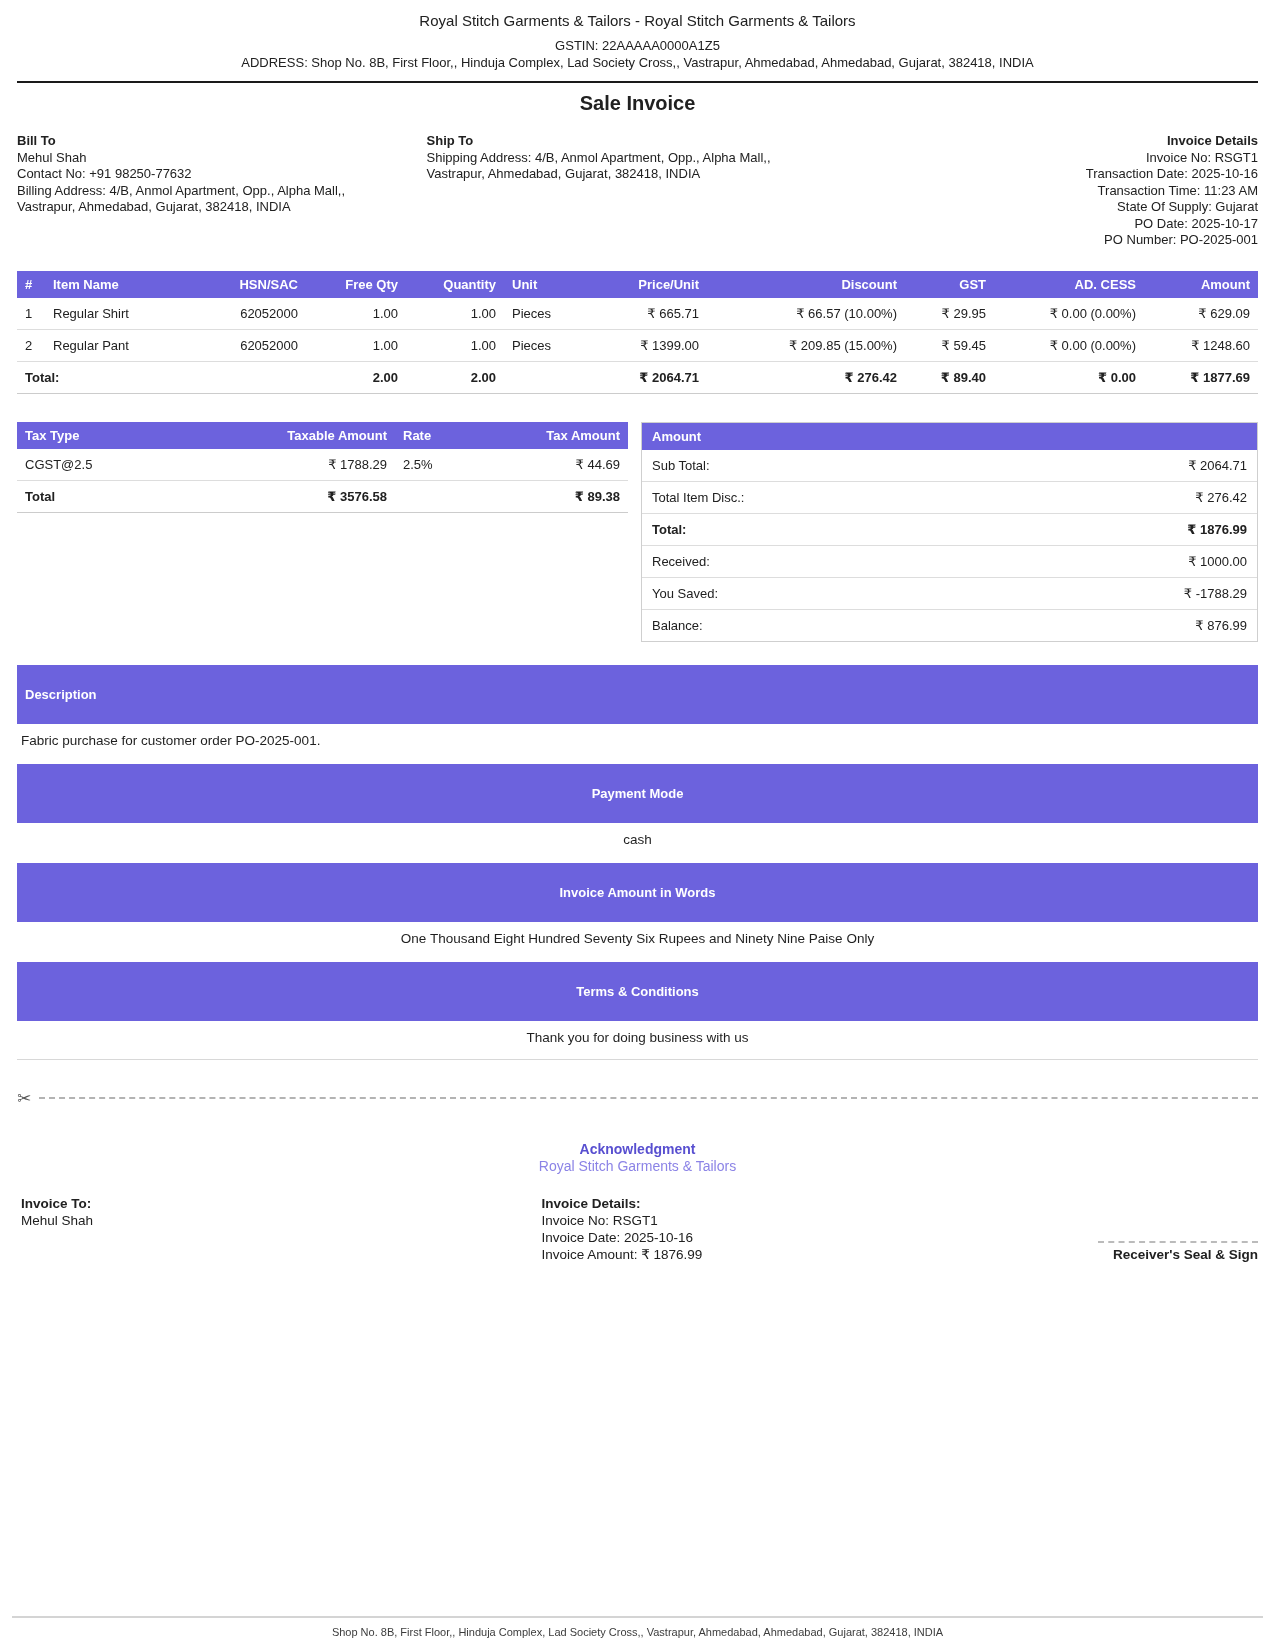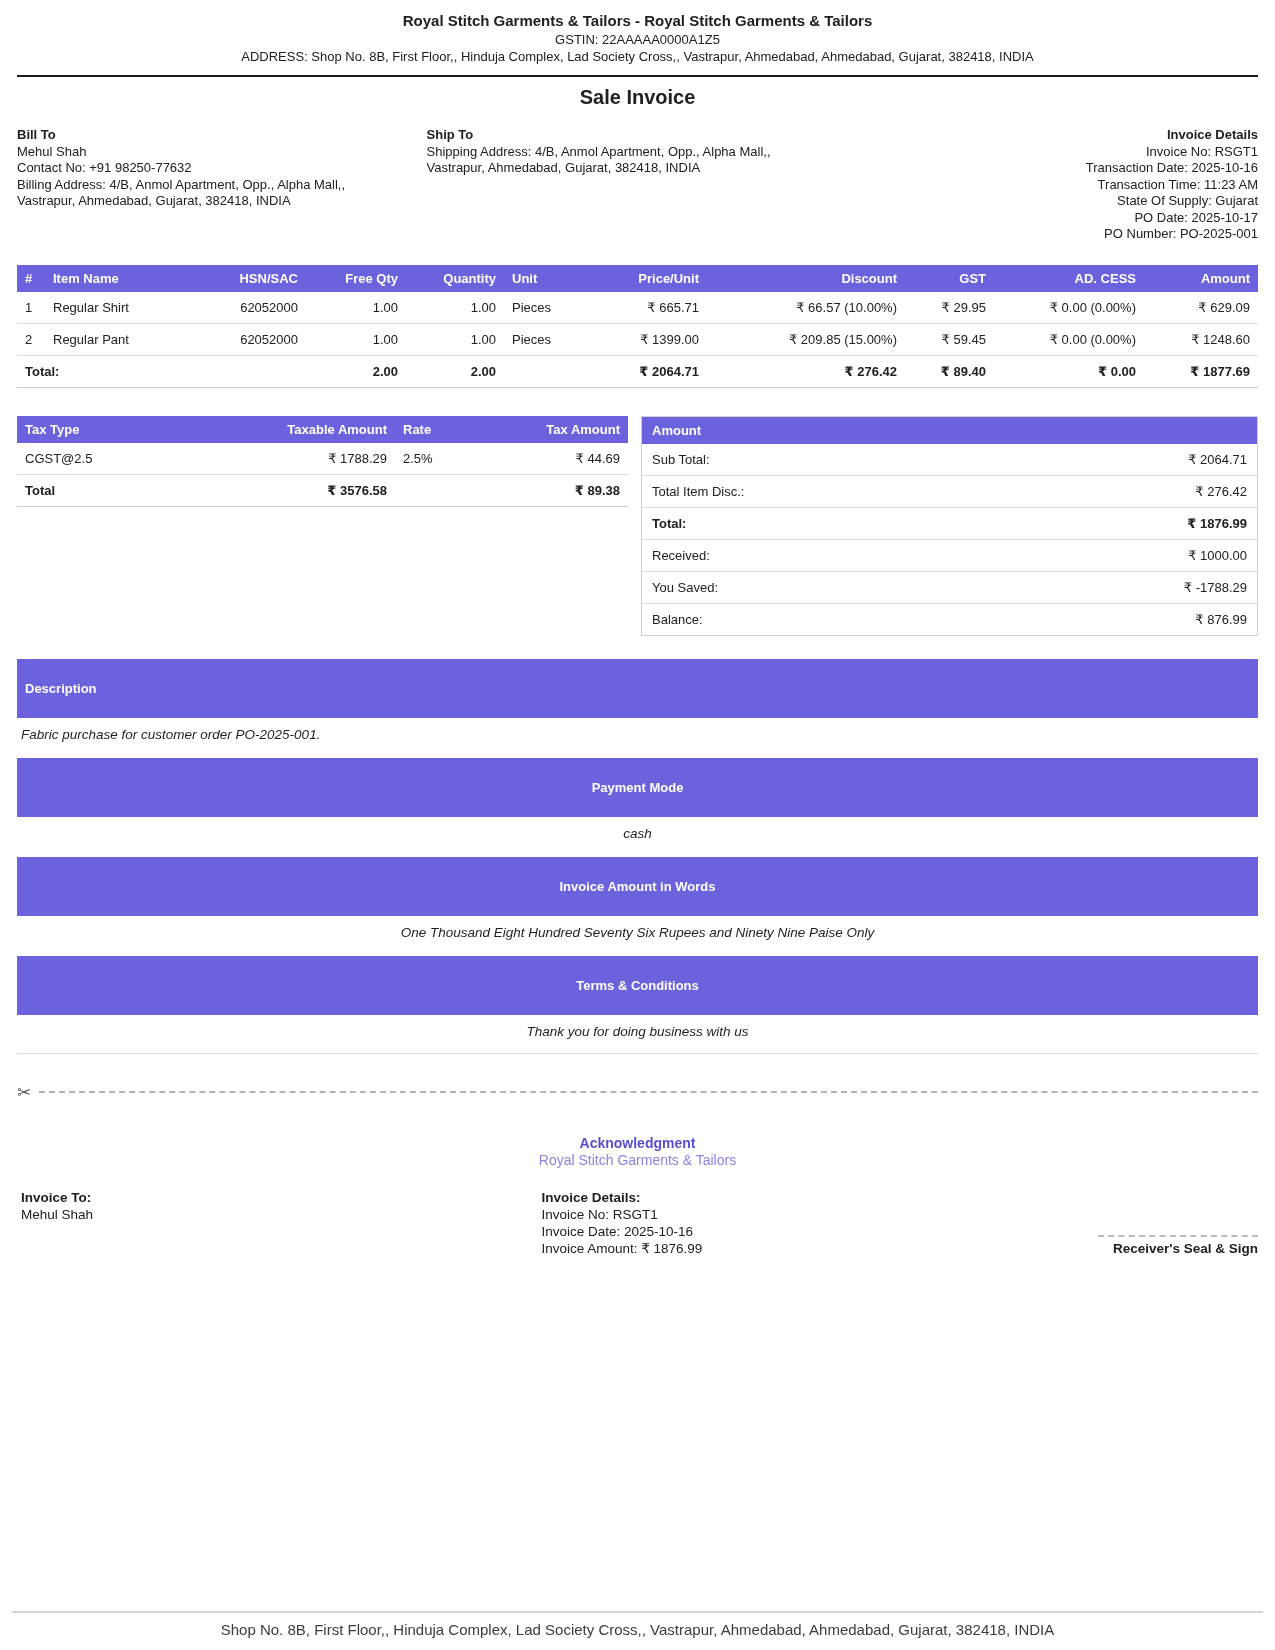--- a/index.html
+++ b/index.html
@@ -10,21 +10,21 @@
     color: #212121;
     font-size: 13px;
     display: flex;
     flex-direction: column;
     overflow: hidden;
   }
   .page { padding: 12px 17px 0 17px; display: flex; flex-direction: column; }
 
   
   .co-header { text-align: center; line-height: 17px; }
-  .co-header .co-name { font-size: 15px; font-weight: bold; margin-bottom: 2px; text-align: center; }
+  .co-header .co-name { font-size: 15px; font-weight: normal; margin-bottom: 8px; text-align: center; }
   .header-divider { border: none; border-top: 2.5px solid #1a1a1a; margin-top: 10px; }
   .doc-title { text-align: center; font-size: 20px; font-weight: bold; margin-top: 9px; }
 
   
   .parties { display: flex; margin-top: 18px; }
   .party { line-height: 16.5px; }
   .party .p-title { font-weight: bold; }
   .party.billto  { width: 33%; padding-right: 30px; }
   .party.shipto  { width: 31%; padding-right: 30px; }
   .party.invdet  { flex: 1; text-align: right; }
@@ -60,21 +60,21 @@
   }
   .amount-panel .ap-row:last-child { border-bottom: none; }
   .amount-panel .ap-row.bold { font-weight: bold; }
 
   
   .section { margin-top: 23px; }
   .section-bar {
     background: #6C62DD; color: #ffffff; font-weight: bold; font-size: 13px;
     padding: 22px 8px;
   }
-  .section-content { padding: 9px 4px 4px 4px; font-size: 13.5px; color: #1f1f1f; font-style: italic; }
+  .section-content { padding: 9px 4px 4px 4px; font-size: 13.5px; color: #1f1f1f; }
   .section.tight { margin-top: 12px; text-align: center; }
 
   .light-hr { border: none; border-top: 1px solid #d8d8d8; margin-top: 10px; }
 
   
   .cut-line { display: flex; align-items: center; margin-top: 30px; }
   .cut-line .scissors { font-size: 17px; color: #555; line-height: 1; margin-right: 8px; }
   .cut-line .dashes { flex: 1; border-top: 2px dashed #b3b3b3; }
 
   
@@ -85,21 +85,21 @@
   .ack-col { line-height: 17px; font-size: 13.5px; }
   .ack-col .bold { font-weight: bold; }
   .ack-left { width: 40%; padding-left: 4px; }
   .ack-center { flex: 1; }
   .ack-right { width: 160px; align-self: flex-end; }
   .seal-box { border-top: 2px dashed #bbbbbb; padding-top: 3px; font-weight: bold; font-size: 13.5px; white-space: nowrap; text-align: right; }
 
   
   .footer { margin-top: auto; }
   .footer-hr { border: none; border-top: 2px solid #d4d4d4; margin: 0 12px; }
-  .footer-address { text-align: center; padding: 8px 0 12px 0; font-size: 15px; color: #3c3c3c; }
+  .footer-address { text-align: center; padding: 8px 0 12px 0; font-size: 11px; color: #3c3c3c; }
 </style>
 </head>
 <body>
 
 <div class="page">
 
   <div class="co-header">
     <div class="co-name">Royal Stitch Garments &amp; Tailors - Royal Stitch Garments &amp; Tailors</div>
     <div>GSTIN: 22AAAAA0000A1Z5</div>
     <div>ADDRESS: Shop No. 8B, First Floor,, Hinduja Complex, Lad Society Cross,, Vastrapur, Ahmedabad, Ahmedabad, Gujarat, 382418, INDIA</div>

